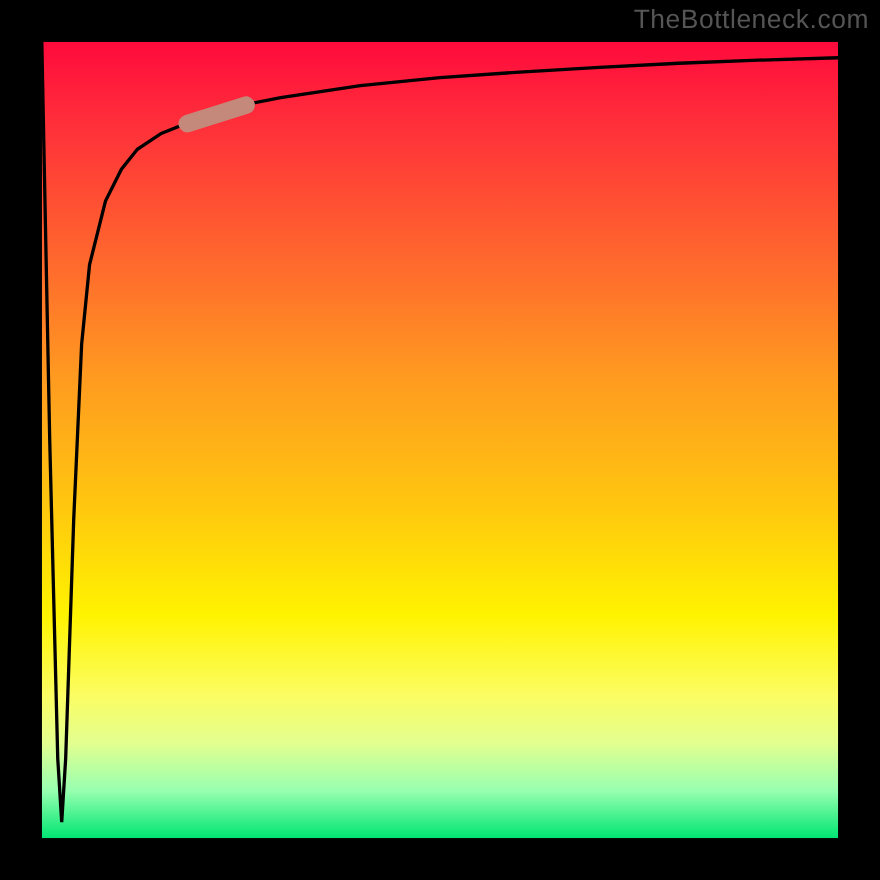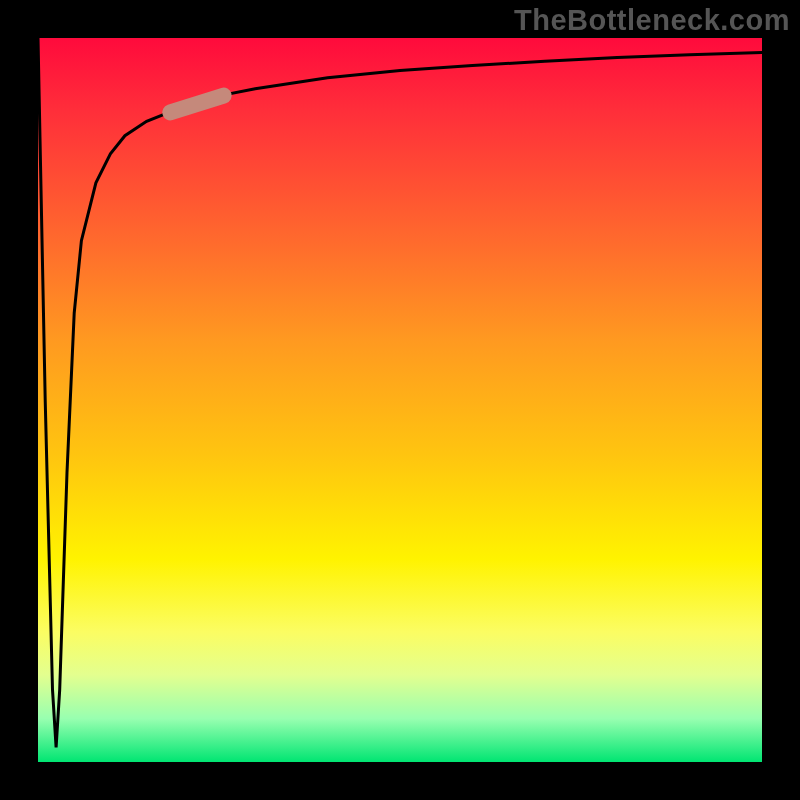--- a/index.html
+++ b/index.html
@@ -15,22 +15,22 @@
     position: relative;
     width: 800px;
     height: 800px;
     background: #000;
   }
   .watermark {
     position: absolute;
     top: 4px;
     right: 10px;
     color: #555;
-    font-size: 29px;
-    font-weight: 700;
+    font-size: 24px;
+    font-weight: 400;
     letter-spacing: 0.5px;
     z-index: 5;
   }
   .plot-area {
     position: absolute;
     left: 38px;
     top: 38px;
     width: 724px;
     height: 724px;
     overflow: hidden;

